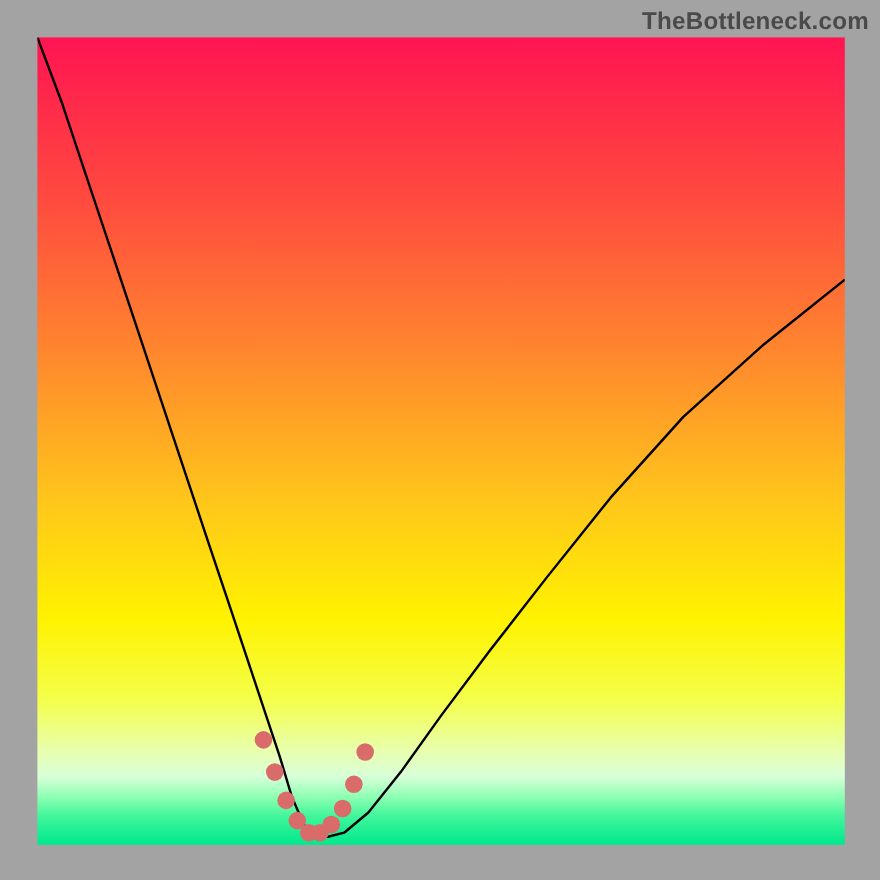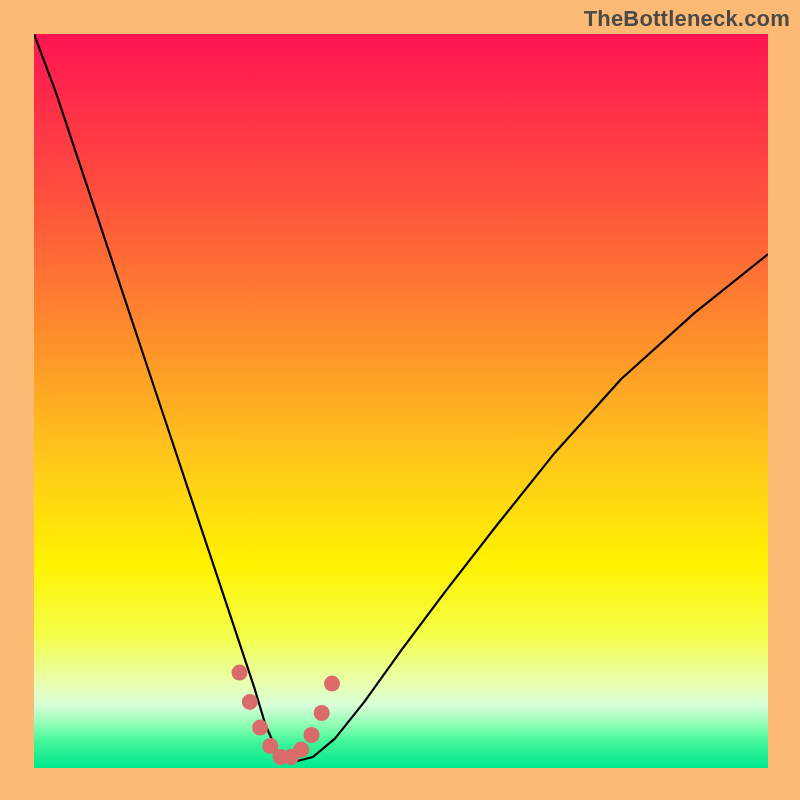--- a/index.html
+++ b/index.html
@@ -7,21 +7,21 @@
     padding: 0;
     width: 800px;
     height: 800px;
     background: #000;
     overflow: hidden;
   }
   .stage {
     position: relative;
     width: 800px;
     height: 800px;
-    background: #fdba74;
+    background: #a3a3a3;
   }
   svg {
     position: absolute;
     top: 0;
     left: 0;
   }
   .watermark {
     position: absolute;
     top: 6px;
     right: 10px;

